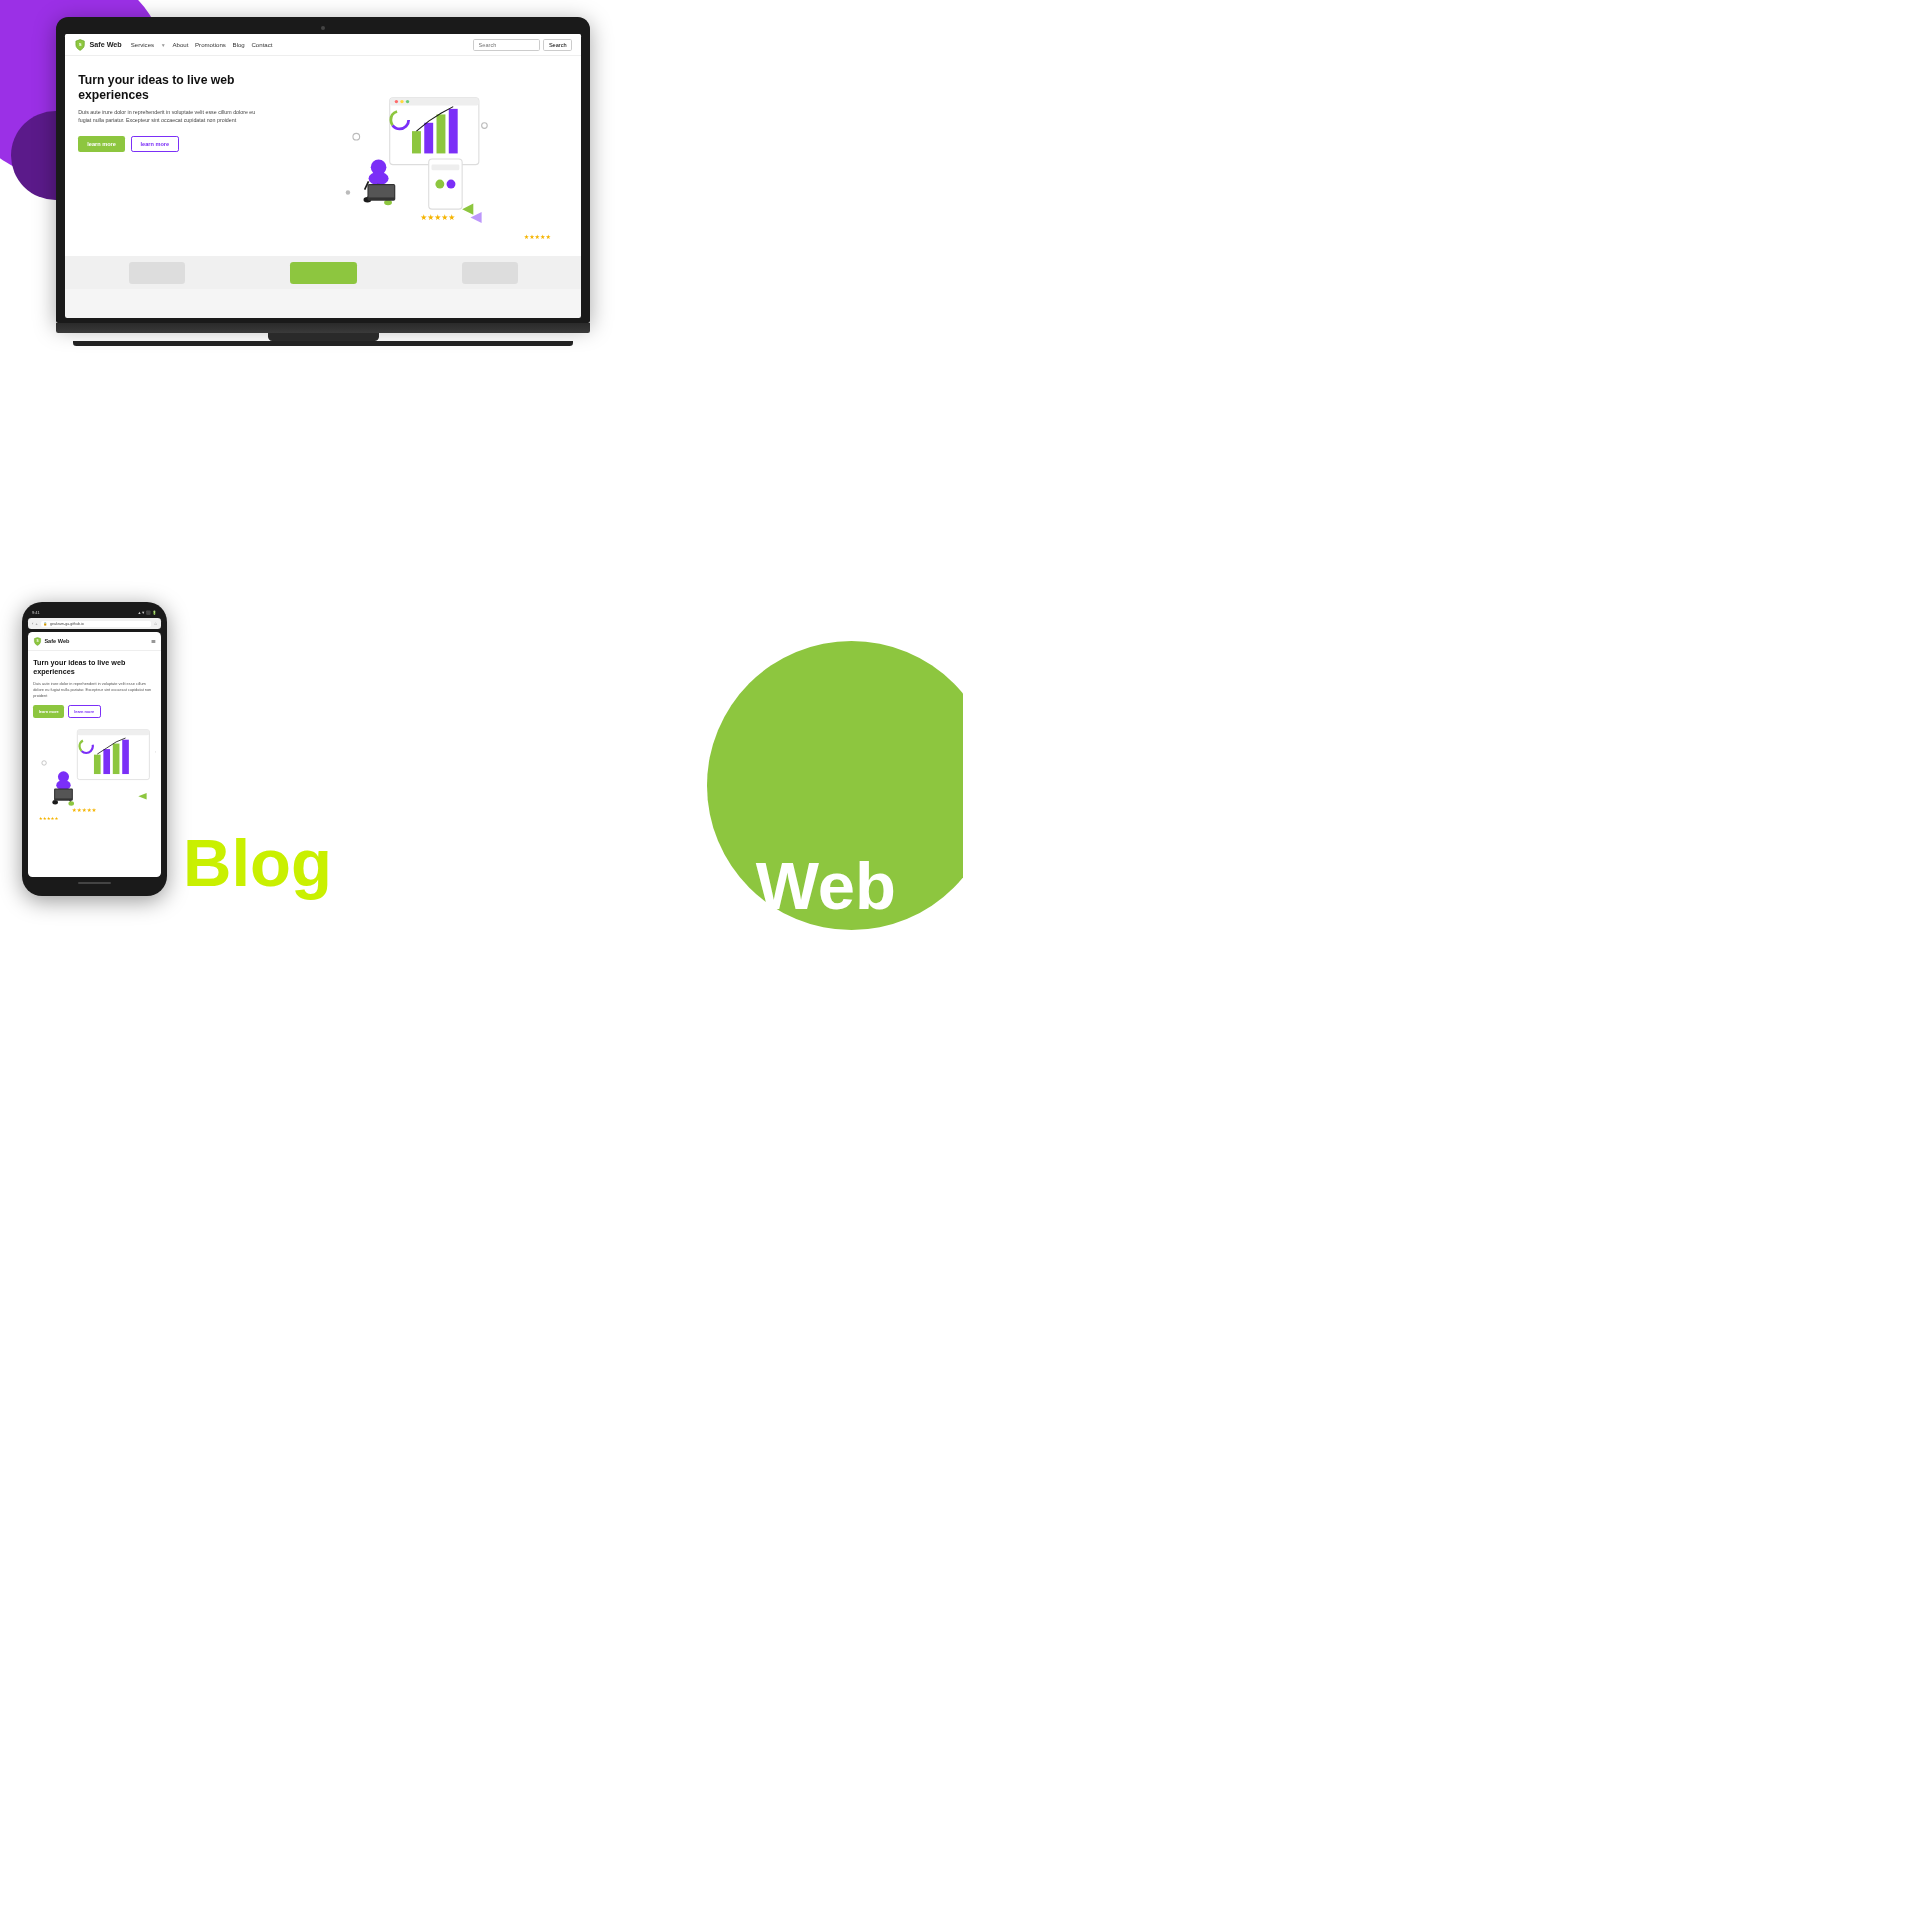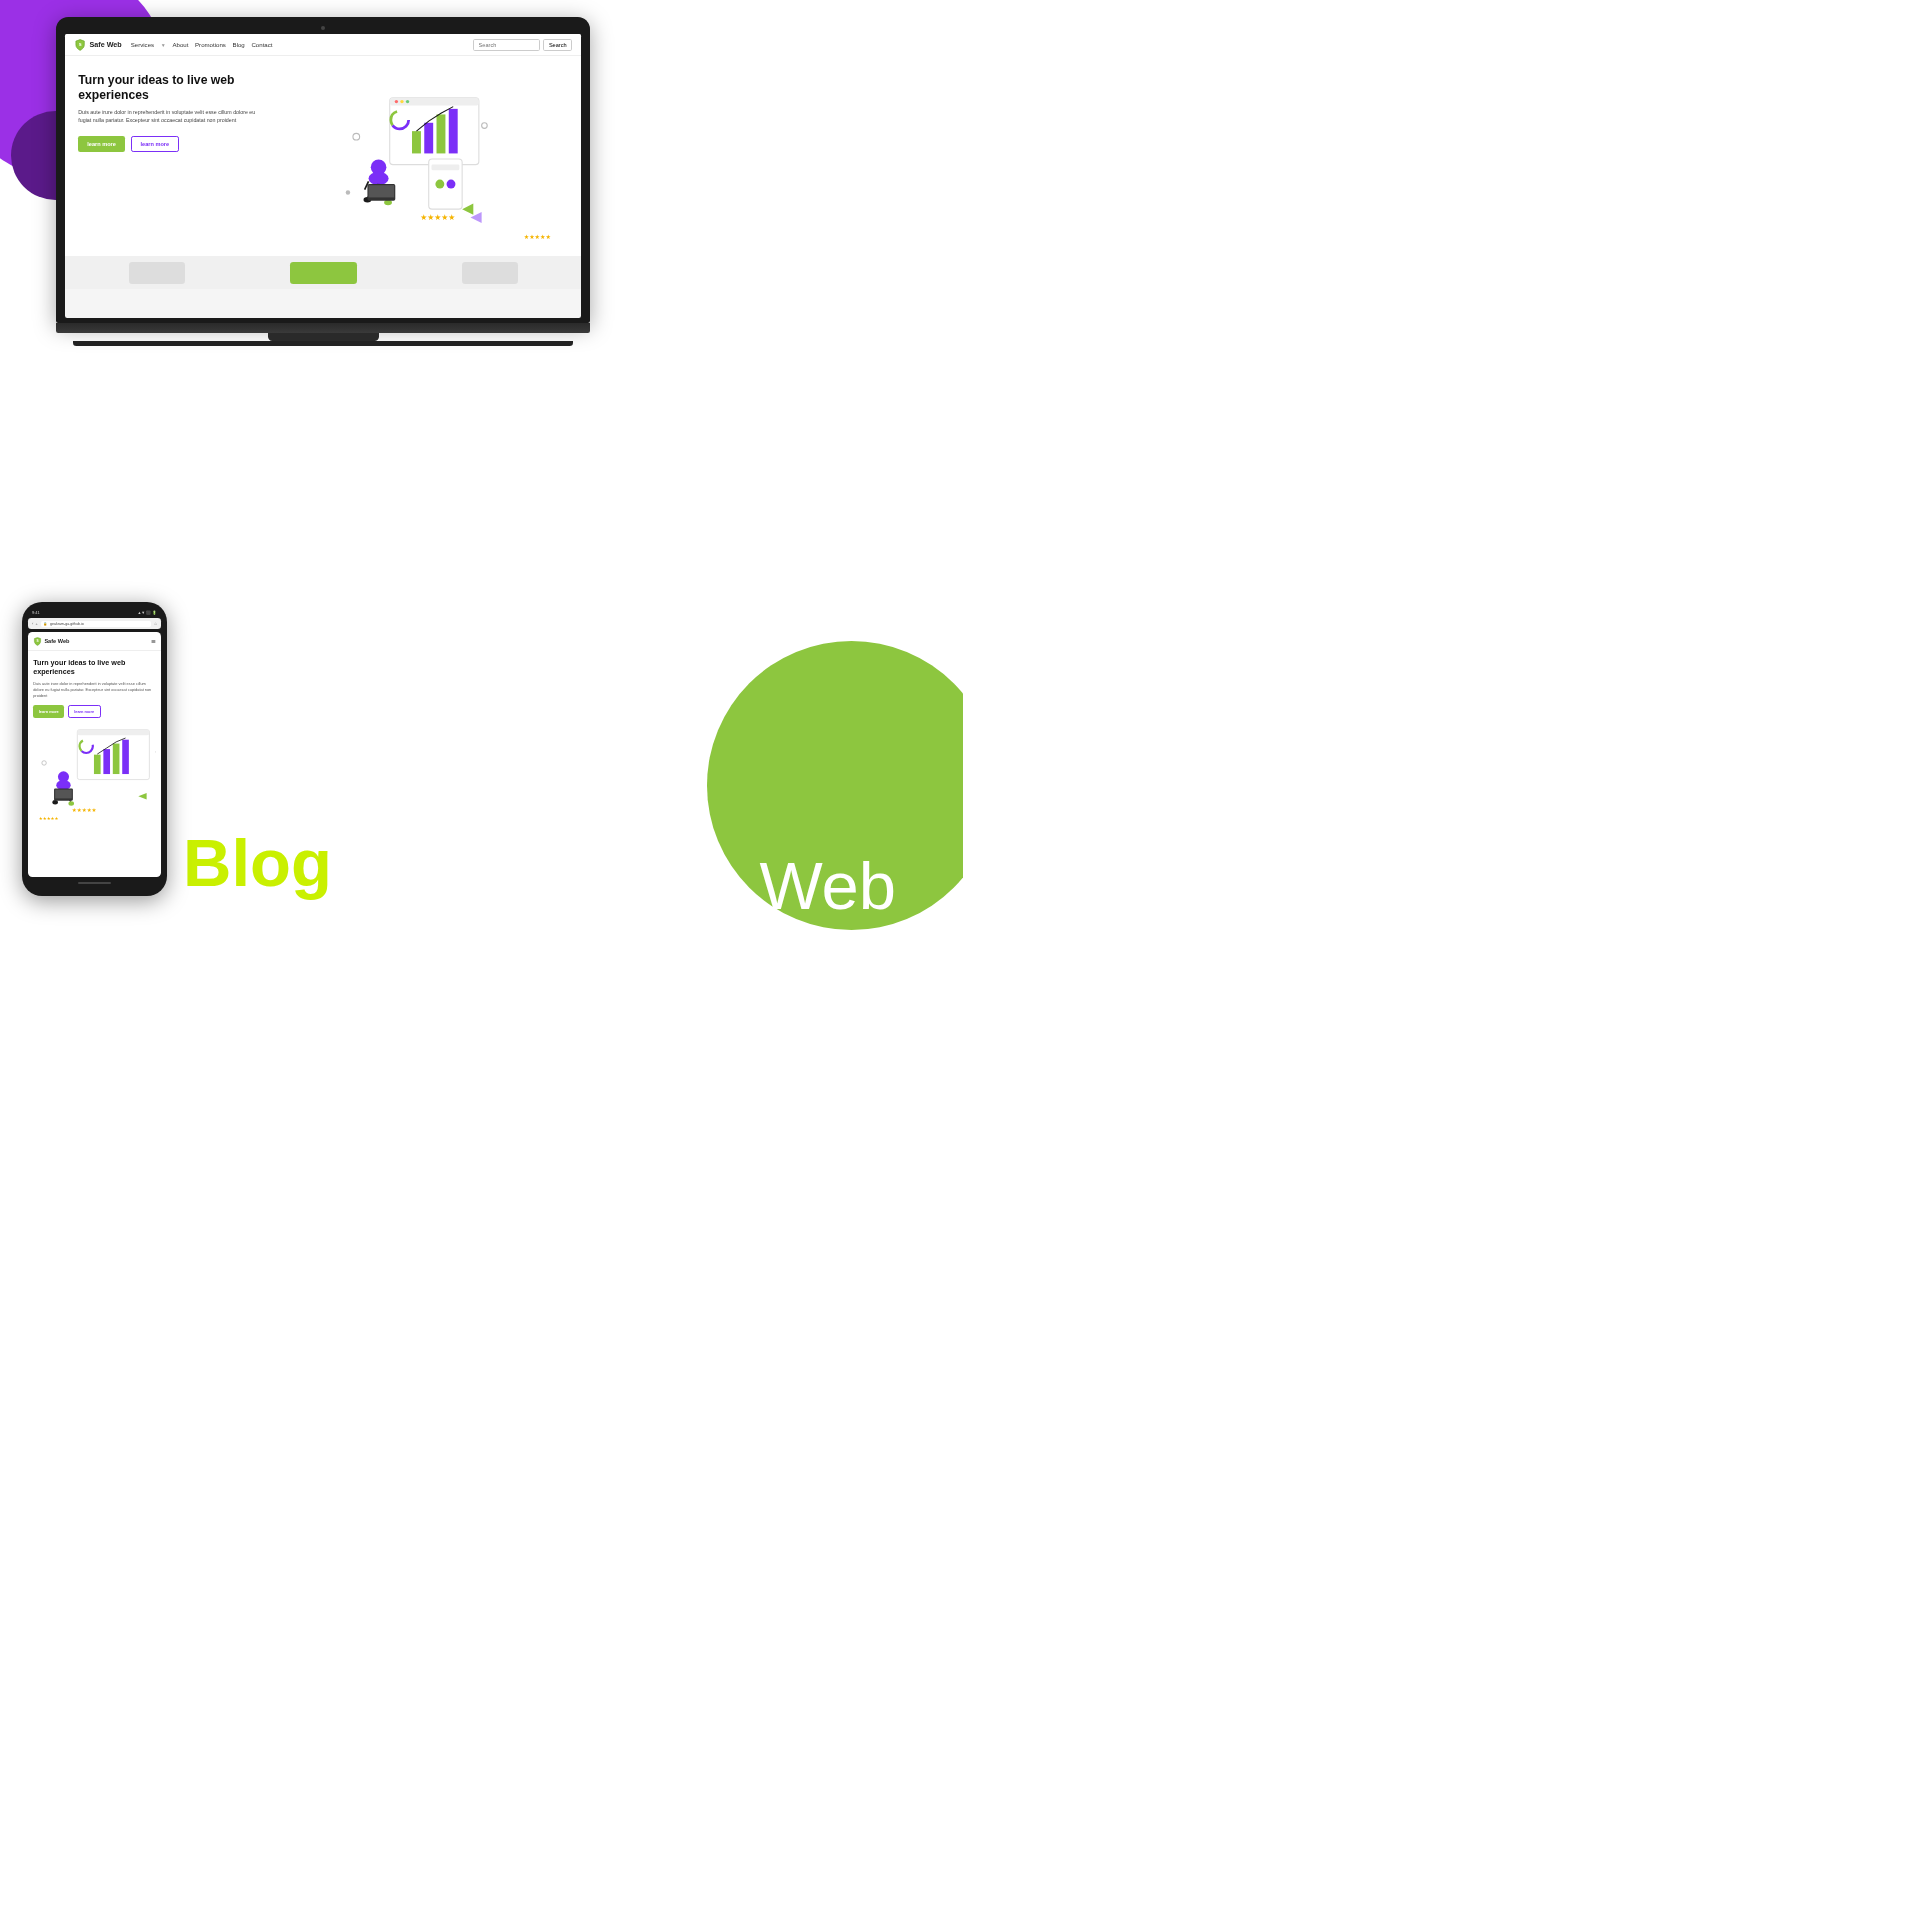--- a/index.html
+++ b/index.html
@@ -399,21 +399,21 @@
       font-weight: 900;
       color: #c9f000;
       z-index: 2;
       line-height: 1;
     }
     .brand-text-web {
       position: absolute;
       bottom: 44px;
       right: 67px;
       font-size: 67px;
-      font-weight: 400;
+      font-weight: 700;
       color: #fff;
       z-index: 4;
       line-height: 1;
     }
 
     
     .shield-icon-svg { width:12.2px; height:12.2px; }
     .phone-shield-svg { width:9px; height:9px; }
   </style>
 </head>

